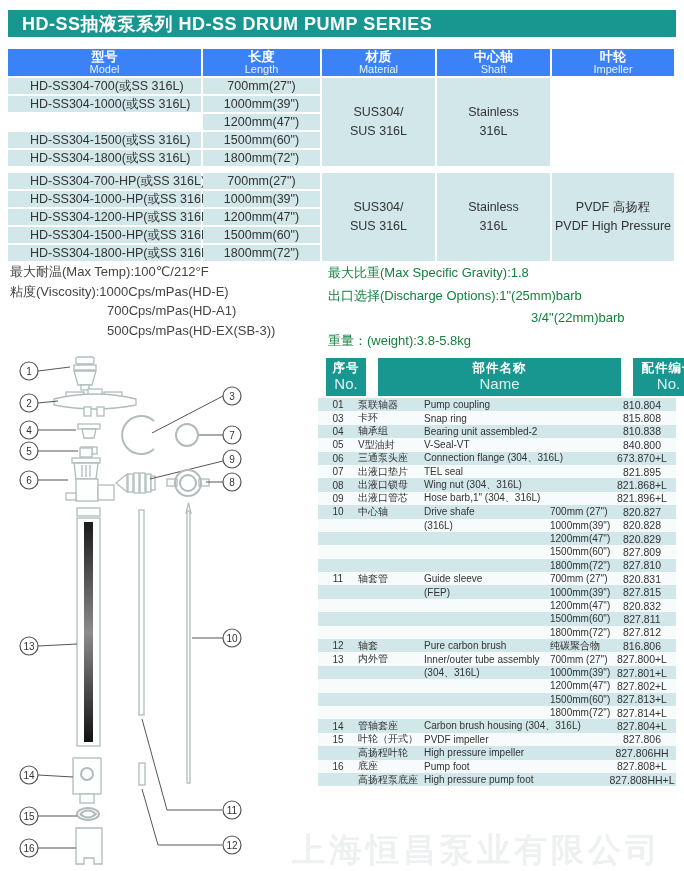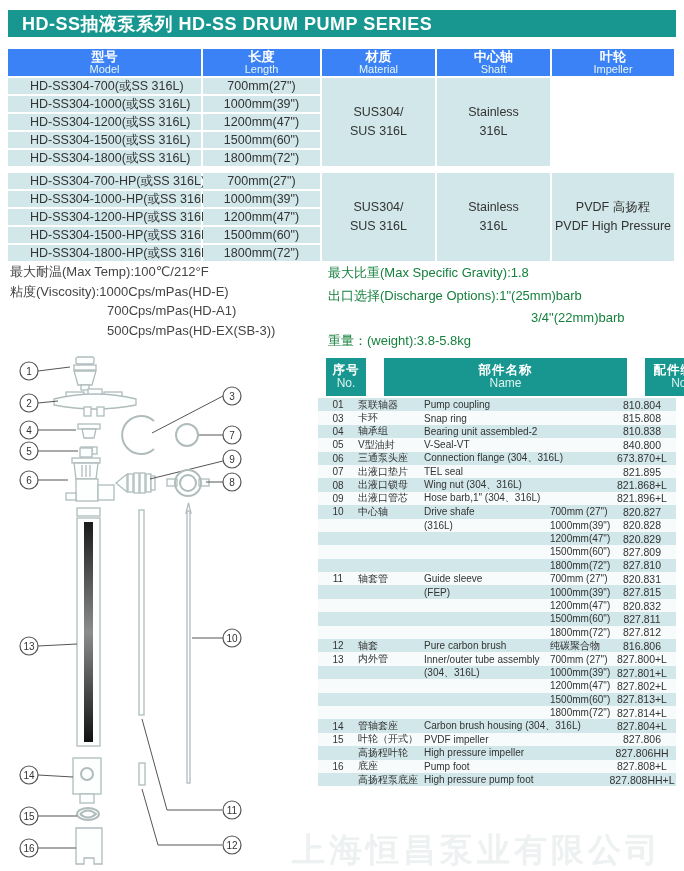--- a/index.html
+++ b/index.html
@@ -28,25 +28,25 @@
       justify-content:center;font-size:12.5px;line-height:1.5;text-align:center;}
 
   
   .notes-left{position:absolute;left:10px;top:262px;width:300px;font-size:13px;line-height:19.5px;color:#444;white-space:nowrap;}
   .notes-left .ind{padding-left:97px;}
   .notes-right{position:absolute;left:328px;top:262px;width:362px;font-size:13px;line-height:22.5px;color:#15803d;white-space:nowrap;}
   .notes-right .ind{padding-left:203px;}
 
   
   .parts-head{position:absolute;left:318px;top:358px;width:358px;height:38px;
-      display:grid;grid-template-columns:40px 243px 71px;gap:18px;background:#fff;padding-left:8px;}
+      display:grid;grid-template-columns:40px 243px 71px;gap:12px;background:#fff;padding-left:8px;}
   .parts-head .ph{background:#17978f;color:#fff;display:flex;flex-direction:column;align-items:center;
       justify-content:center;line-height:1.1;}
   .parts-head .phcn{font-size:12.5px;font-weight:bold;letter-spacing:1px;}
-  .parts-head .phen{font-size:12px;color:#dff2f0;}
+  .parts-head .phen{font-size:15px;color:#dff2f0;}
   .parts-body{position:absolute;left:318px;top:398px;width:358px;}
   .prow{display:flex;align-items:center;height:13.4px;font-size:10px;background:#f7fbfb;}
   .parts-body .prow:nth-of-type(odd){background:#d2e7e9;}
   .pc{display:block;overflow:visible;white-space:nowrap;}
   .pno{width:40px;text-align:center;flex:none;}
   .pcn{width:66px;flex:none;}
   .pen{width:126px;flex:none;}
   .psize{width:58px;flex:none;}
   .pcode{width:68px;flex:none;text-align:center;font-size:10.5px;}
 
@@ -90,21 +90,20 @@
     </div>
     <div class="h" style="grid-area:1/5">
       <div class="hcn">叶轮</div>
       <div class="hen">Impeller</div>
     </div>
 
     <div class="c model" style="grid-area:2/1">HD-SS304-700(或SS 316L)</div>
     <div class="c len" style="grid-area:2/2">700mm(27")</div>
     <div class="c model" style="grid-area:3/1">HD-SS304-1000(或SS 316L)</div>
     <div class="c len" style="grid-area:3/2">1000mm(39")</div>
-    <div class="c model" style="grid-area:4/1">HD-SS304-1200(或SS 316L)</div>
     <div class="c len" style="grid-area:4/2">1200mm(47")</div>
     <div class="c model" style="grid-area:5/1">HD-SS304-1500(或SS 316L)</div>
     <div class="c len" style="grid-area:5/2">1500mm(60")</div>
     <div class="c model" style="grid-area:6/1">HD-SS304-1800(或SS 316L)</div>
     <div class="c len" style="grid-area:6/2">1800mm(72")</div>
 
     <div class="merged" style="grid-row:2/7;grid-column:3">
       <span>SUS304/</span>
       <span>SUS 316L</span>
     </div>

